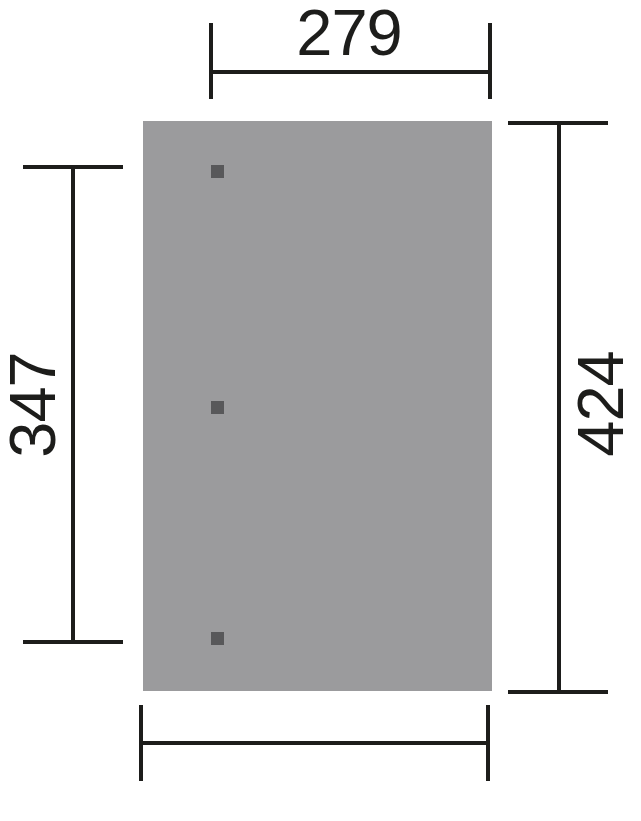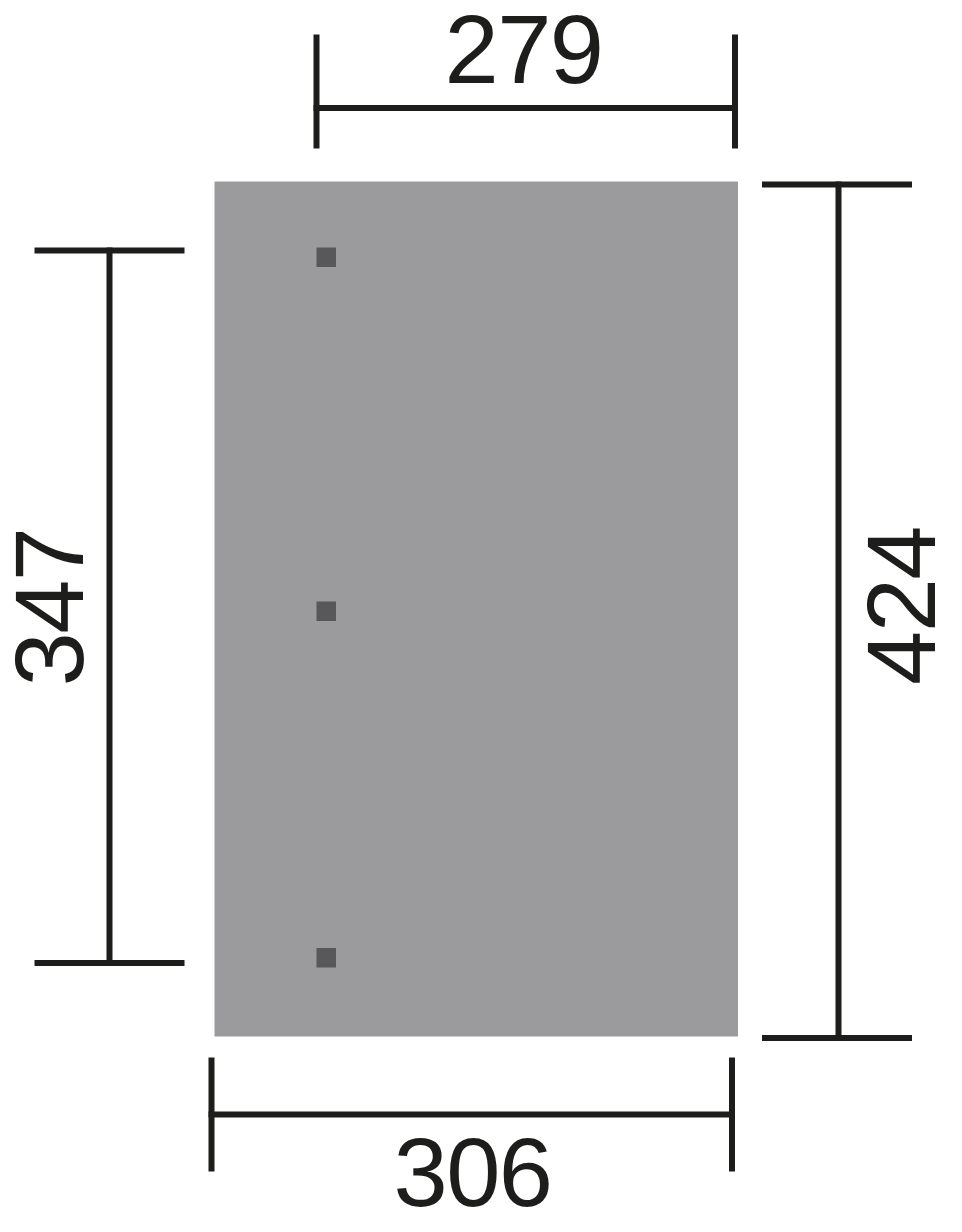--- a/index.html
+++ b/index.html
@@ -97,21 +97,20 @@
   <div class="post post-3"></div>
 
   <div class="dim-line dim-top-line"></div>
   <div class="dim-tick dim-top-tick-left"></div>
   <div class="dim-tick dim-top-tick-right"></div>
   <div class="dim-label dim-label-top">279</div>
 
   <div class="dim-line dim-bottom-line"></div>
   <div class="dim-tick dim-bottom-tick-left"></div>
   <div class="dim-tick dim-bottom-tick-right"></div>
-  <div class="dim-label dim-label-bottom">306</div>
 
   <div class="dim-line dim-left-line"></div>
   <div class="dim-tick dim-left-tick-top"></div>
   <div class="dim-tick dim-left-tick-bottom"></div>
   <div class="dim-label dim-label-left">347</div>
 
   <div class="dim-line dim-right-line"></div>
   <div class="dim-tick dim-right-tick-top"></div>
   <div class="dim-tick dim-right-tick-bottom"></div>
   <div class="dim-label dim-label-right">424</div>

